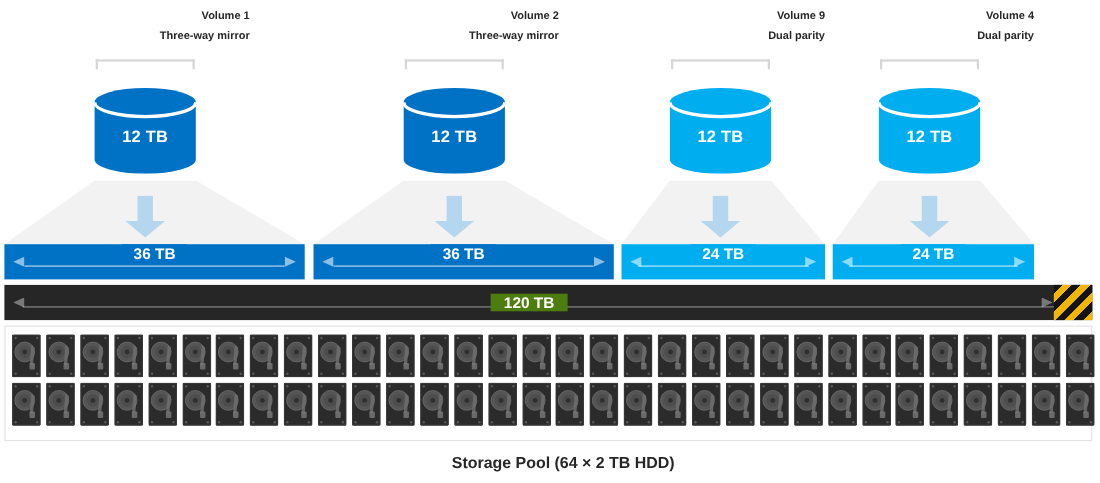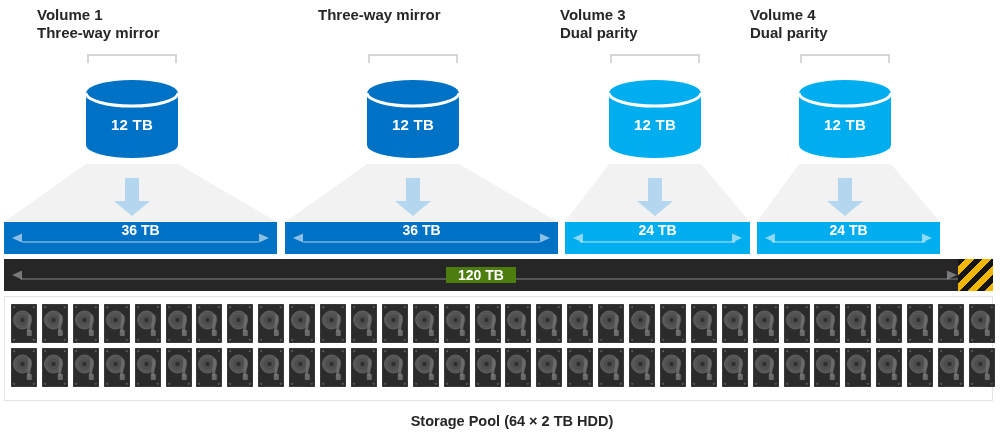--- a/index.html
+++ b/index.html
@@ -4,22 +4,22 @@
 <style>
   html,body{margin:0;padding:0;}
   body{
     width:1000px;height:439px;background:#ffffff;overflow:hidden;
     font-family:"Liberation Sans","DejaVu Sans",sans-serif;
     -webkit-font-smoothing:antialiased;
   }
   #stage{position:relative;width:1000px;height:439px;}
 
   
-  .vol-head{position:absolute;text-align:left;color:#262626;
-            font-size:15px;line-height:18px;font-weight:600;}
+  .vol-head{position:absolute;text-align:right;color:#262626;
+            font-size:10px;line-height:18px;font-weight:600;}
   .vol-head .l1{display:block;}
   .vol-head .l2{display:block;}
 
   
   .bracket{position:absolute;border-top:2px solid #d6d6d6;
            border-left:2px solid #d6d6d6;border-right:2px solid #d6d6d6;
            height:9px;box-sizing:border-box;}
 
   
   .funnel{position:absolute;}
@@ -92,20 +92,21 @@
       <div class="measure" style="position: absolute;"><svg width="100%" height="9" viewBox="0 0 200 9" preserveAspectRatio="none">
           <line x1="8" y1="4.5" x2="192" y2="4.5" stroke="rgba(255,255,255,.48)" stroke-width="1.6"></line>
         </svg><svg style="position:absolute;left:0;top:0" width="11" height="9" viewBox="0 0 11 9">
           <polygon points="0,4.5 10,0 10,9" fill="rgba(255,255,255,.55)"></polygon>
         </svg><svg style="position:absolute;right:0;top:0" width="11" height="9" viewBox="0 0 11 9">
           <polygon points="11,4.5 1,0 1,9" fill="rgba(255,255,255,.55)"></polygon>
         </svg></div>
       <span class="cap-text" style="background: rgb(0, 114, 198);">36 TB</span>
     </div>
     <div class="vol-head" style="left: 318px; top: 6px; width: 190px;">
+      <span class="l1">Volume 2</span>
       <span class="l2">Three-way mirror</span>
     </div>
     <div class="bracket" style="left: 368px; top: 54px; width: 90px;"></div>
     <div class="funnel" style="left: 285px; top: 164px;">
       <svg width="273" height="58" viewBox="0 0 273 58">
         <polygon points="82,0 174,0 273,58 0,58" fill="#F2F2F2"></polygon>
       </svg>
     </div>
     <div class="dnarrow" style="left: 394px; top: 178px;">
       <svg width="38" height="38" viewBox="0 0 38 38">
@@ -124,21 +125,21 @@
       <div class="measure" style="position: absolute;"><svg width="100%" height="9" viewBox="0 0 200 9" preserveAspectRatio="none">
           <line x1="8" y1="4.5" x2="192" y2="4.5" stroke="rgba(255,255,255,.48)" stroke-width="1.6"></line>
         </svg><svg style="position:absolute;left:0;top:0" width="11" height="9" viewBox="0 0 11 9">
           <polygon points="0,4.5 10,0 10,9" fill="rgba(255,255,255,.55)"></polygon>
         </svg><svg style="position:absolute;right:0;top:0" width="11" height="9" viewBox="0 0 11 9">
           <polygon points="11,4.5 1,0 1,9" fill="rgba(255,255,255,.55)"></polygon>
         </svg></div>
       <span class="cap-text" style="background: rgb(0, 114, 198);">36 TB</span>
     </div>
     <div class="vol-head" style="left: 560px; top: 6px; width: 190px;">
-      <span class="l1">Volume 3</span>
+      <span class="l1">Volume 9</span>
       <span class="l2">Dual parity</span>
     </div>
     <div class="bracket" style="left: 610px; top: 54px; width: 90px;"></div>
     <div class="funnel" style="left: 565px; top: 164px;">
       <svg width="185" height="58" viewBox="0 0 185 58">
         <polygon points="44,0 136,0 185,58 0,58" fill="#F2F2F2"></polygon>
       </svg>
     </div>
     <div class="dnarrow" style="left: 636px; top: 178px;">
       <svg width="38" height="38" viewBox="0 0 38 38">

